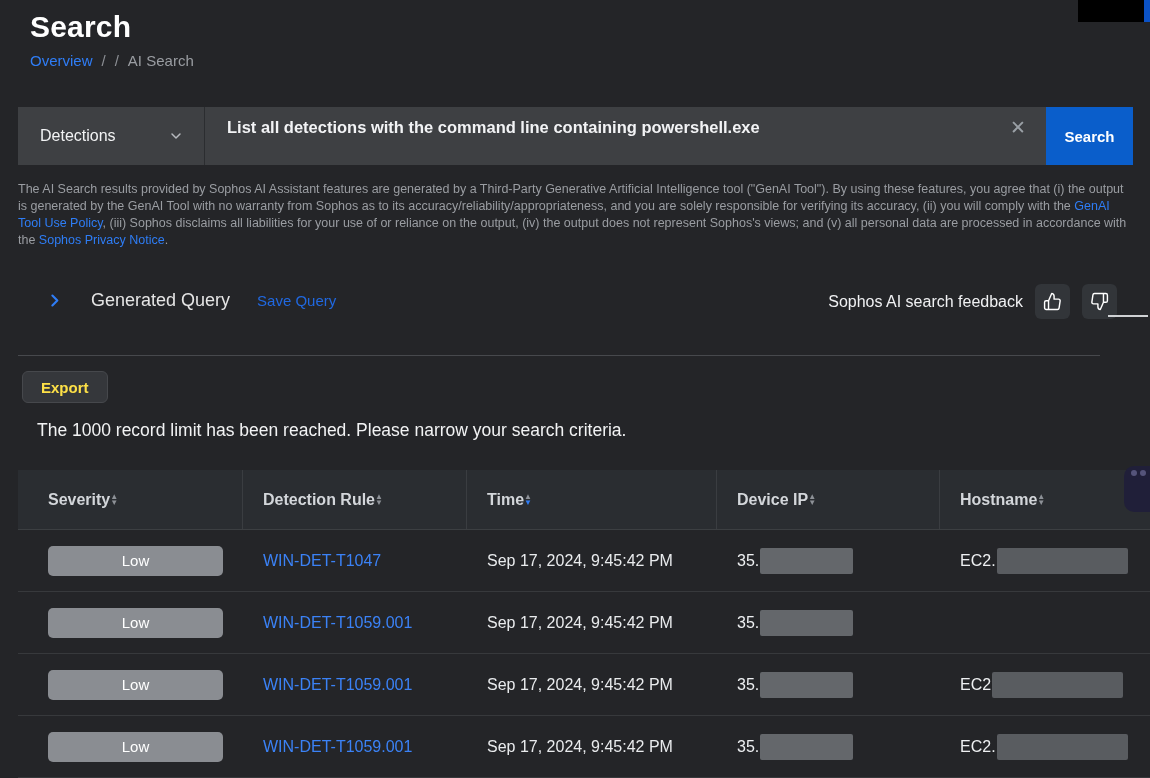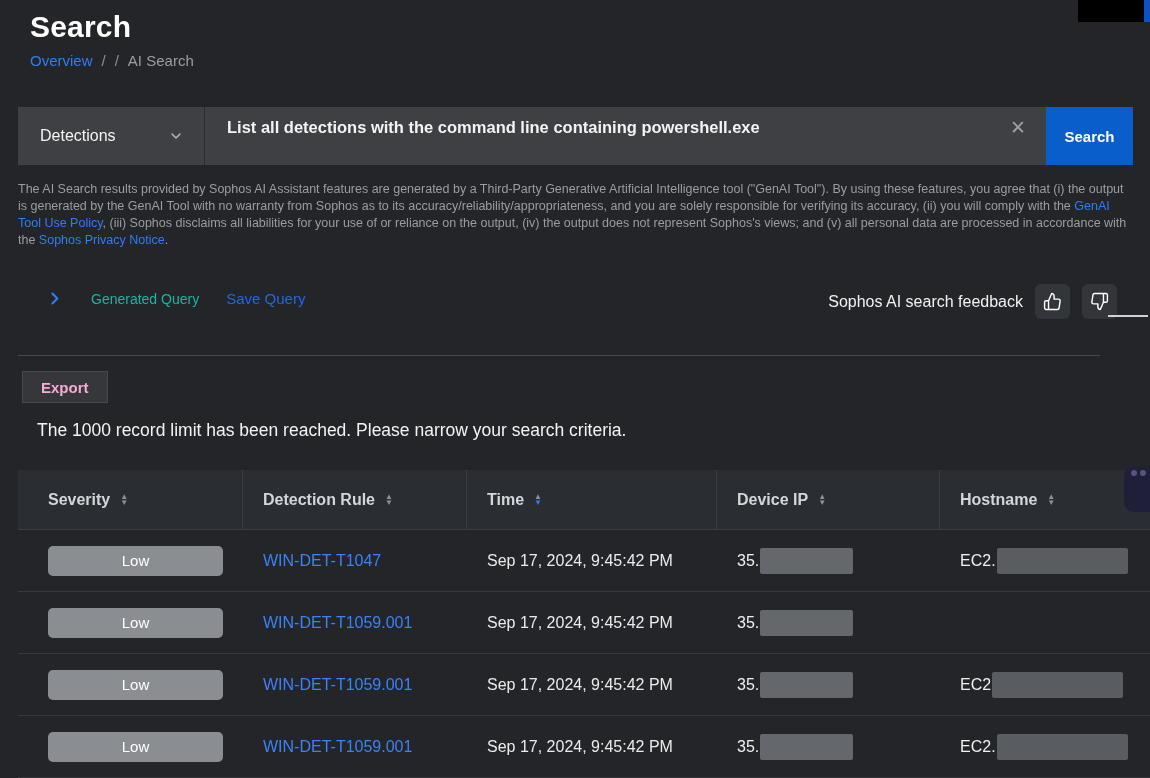--- a/index.html
+++ b/index.html
@@ -30,36 +30,36 @@
   .clear-x { color:#9aa0a6; font-size:19px; cursor:pointer; padding:0 4px; }
   .search-btn { width:87px; background:#0a5ecb; border:none; color:#ffffff; font-size:15px; font-weight:bold; cursor:pointer; font-family:"Liberation Sans", sans-serif; }
 
   
   .disclaimer { position:absolute; left:18px; top:181px; width:1114px; font-size:12.5px; line-height:17px; color:#9a9da2; }
   .disclaimer .dlink { color:#2e7df6; }
 
   
   .gq-row { position:absolute; left:46px; top:290px; display:flex; align-items:center; }
   .gq-toggle { display:flex; align-items:center; gap:28px; cursor:pointer; }
-  .gq-label { color:#14b8a6; font-size:14px; }
+  .gq-label { color:#e5e5e5; font-size:18px; }
   .save-query { color:#2068e0; font-size:15px; font-weight:normal; margin-left:27px; }
   .feedback { position:absolute; right:33px; top:284px; display:flex; align-items:center; gap:12px; }
   .feedback-label { font-size:16px; color:#f0f1f3; margin-right:0px; }
   .thumb-btn { width:35px; height:35px; background:#323539; border:none; border-radius:6px; display:flex; align-items:center; justify-content:center; cursor:pointer; color:#ffffff; }
   .focus-underline { position:absolute; left:1108px; top:315px; width:40px; height:2px; background:#cfd1d4; }
 
   
   .divider { position:absolute; left:18px; top:355px; width:1082px; height:1px; background:#47494d; }
-  .export-btn { position:absolute; left:22px; top:371px; height:32px; padding:0 18px; background:#35373b; border:1px solid #46484c; border-radius:0; color:#f9a8d4; font-size:15px; font-weight:bold; cursor:pointer; font-family:"Liberation Sans", sans-serif; }
+  .export-btn { position:absolute; left:22px; top:371px; height:32px; padding:0 18px; background:#35373b; border:1px solid #46484c; border-radius:6px; color:#fde047; font-size:15px; font-weight:bold; cursor:pointer; font-family:"Liberation Sans", sans-serif; }
   .limit-msg { position:absolute; left:37px; top:420px; font-size:17.5px; color:#f2f3f4; }
 
   
   .tbl { position:absolute; left:18px; top:470px; width:1132px; }
   .thead { display:flex; height:60px; background:#2a2d31; border-bottom:1px solid #3c3f42; align-items:center; }
-  .th { display:flex; align-items:center; gap:10px; height:100%; border-right:1px solid #3a3d41; cursor:pointer; font-weight:bold; font-size:16px; color:#d3d6da; }
+  .th { display:flex; align-items:center; height:100%; border-right:1px solid #3a3d41; cursor:pointer; font-weight:bold; font-size:16px; color:#d3d6da; }
   .th:last-child { border-right:none; }
   .c0{width:225px; padding-left:30px;} .c1{width:224px; padding-left:20px;} .c2{width:250px; padding-left:20px;} .c3{width:223px; padding-left:20px;} .c4{width:210px; padding-left:20px;}
   .sort { display:inline-flex; flex-direction:column; line-height:6px; }
   .sort .tri { font-size:8px; color:#8d9197; }
   .sort[data-sort="desc"] .tri.down { color:#2f7df6; }
   .trow { display:flex; height:62px; align-items:flex-end; border-bottom:1px solid #37393c; }
   .td { display:flex; align-items:center; height:100%; }
   .sev-badge { width:175px; height:30px; background:#8a8d92; border-radius:5px; color:#ffffff; font-size:15px; display:flex; align-items:center; justify-content:center; }
   .rule-link { color:#3b82f6; font-size:16px; }
   .time-val { color:#e9ebed; font-size:16px; }

